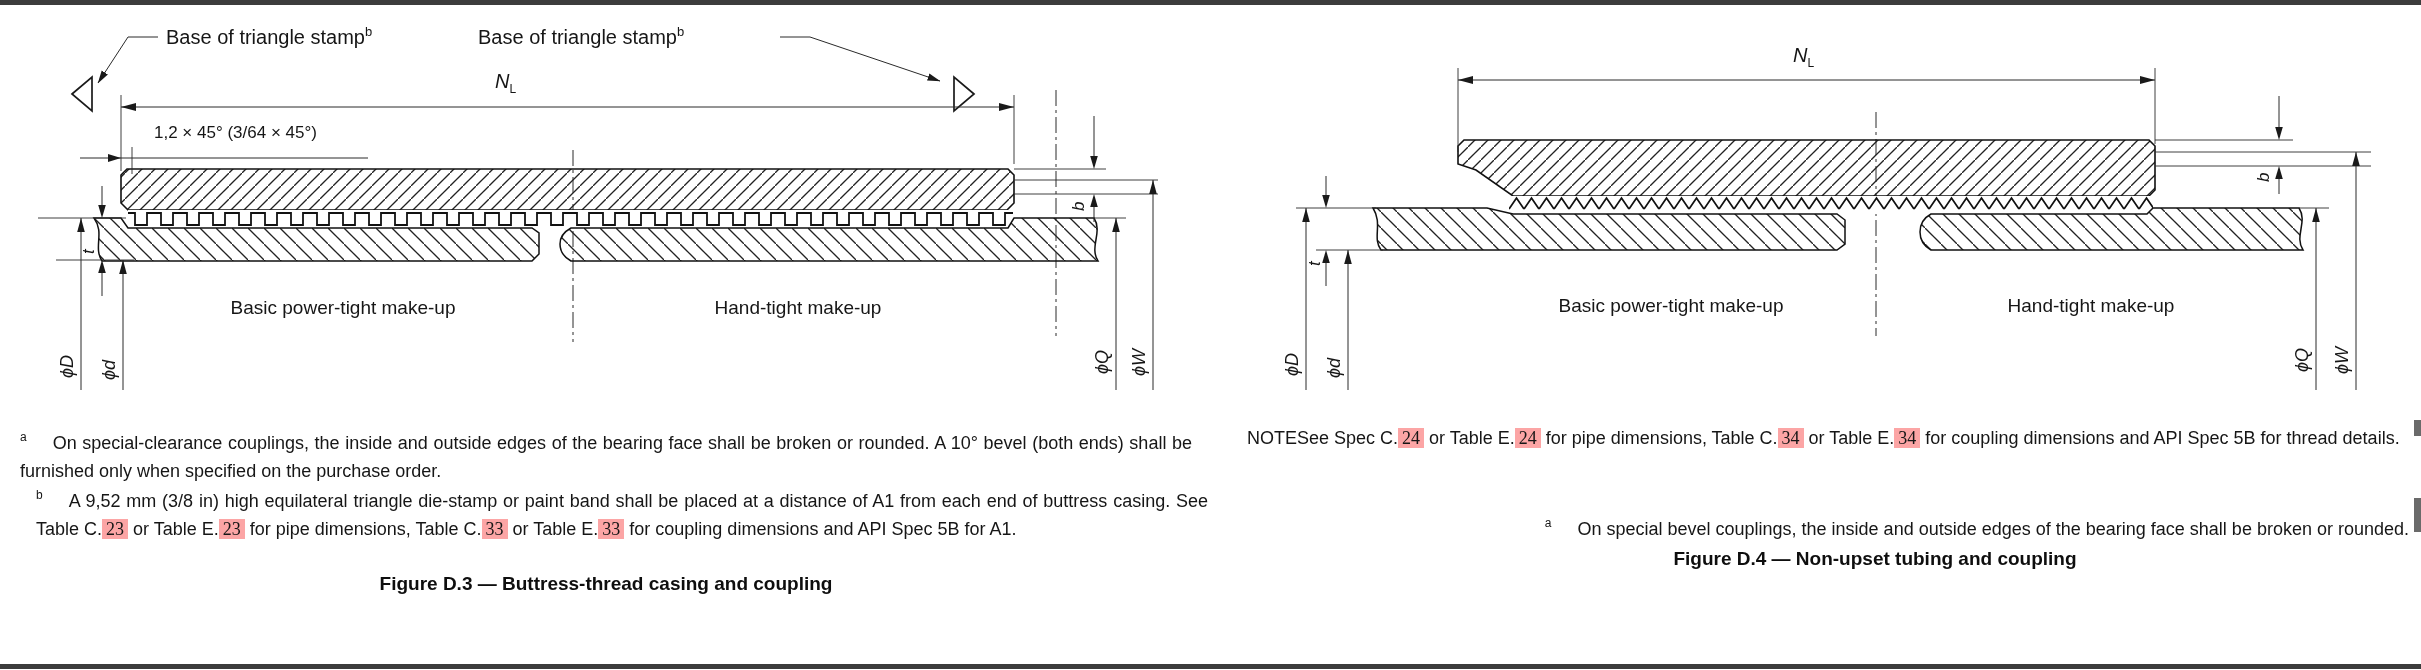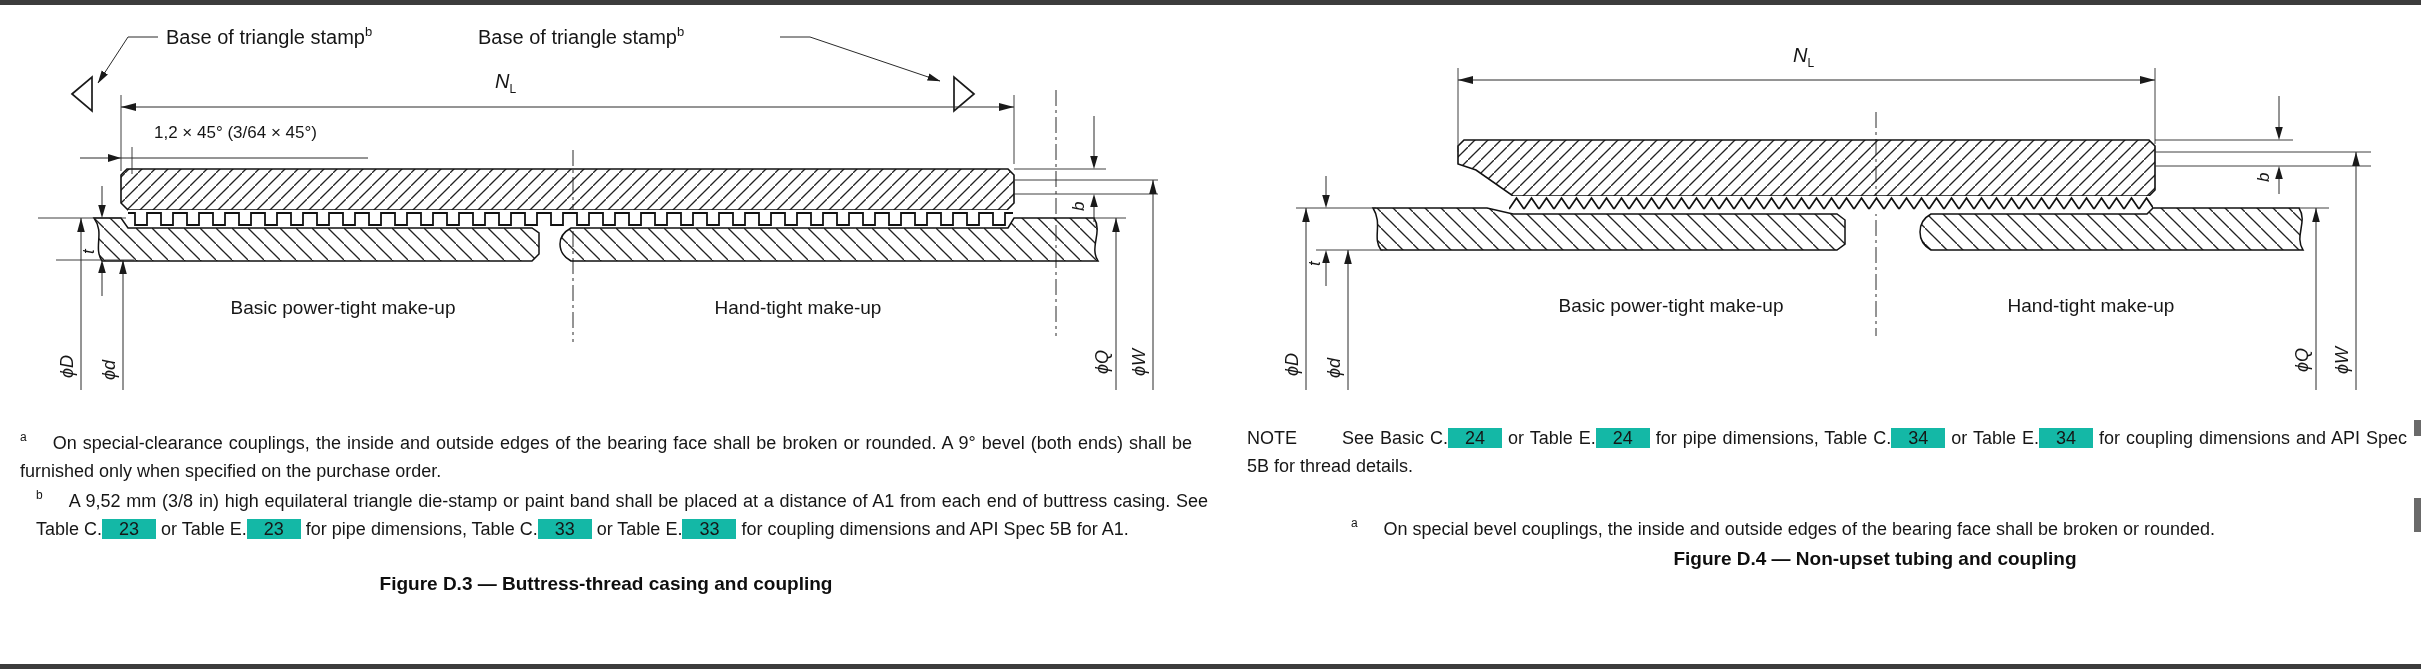--- a/index.html
+++ b/index.html
@@ -20,32 +20,32 @@
   #svg3{left:8px;top:4px;}
   #svg4{left:1221px;top:4px;}
 
   .para{
     position:absolute;font-size:18px;line-height:28px;color:#161616;
     text-align:justify;
   }
   .fn3a{left:20px;top:406px;width:1172px;}
   .fn3b{left:36px;top:464px;width:1172px;}
   .note4{left:1247px;top:406px;width:1160px;}
-  .fn4a{left:1203px;top:492px;width:1160px;text-align:center;}
+  .fn4a{left:1249px;top:492px;width:1160px;text-align:right;}
   .caption{
     position:absolute;font-size:19px;font-weight:bold;color:#0e0e0e;
     text-align:center;
   }
   .cap3{left:36px;top:573px;width:1140px;}
   .cap4{left:1300px;top:548px;width:1150px;}
 
   .fnm{font-size:12px;position:relative;top:-1px;vertical-align:super;}
   .fngap{display:inline-block;width:26px;}
-  .notelbl{margin-right:45px;}
-  .hl{background:#14b8a6;padding:0 17px;}
+  .notelbl{}
+  .hl{background:#fca5a5;padding:0 4px;font-family:Liberation Serif, serif;}
 
   svg text{font-family:"Liberation Sans", sans-serif;fill:#161616;}
   .thin{stroke:#2a2a2a;stroke-width:1;fill:none;}
   .thin9{stroke:#2a2a2a;stroke-width:0.9;fill:none;}
   .outline{stroke:#111;stroke-width:1.6;}
   .pipe-outline{stroke:#111;stroke-width:1.5;}
   .cl{stroke:#2a2a2a;stroke-width:1;fill:none;stroke-dasharray:16 4 3 4;}
   .ah{fill:#1a1a1a;stroke:none;}
   .dimtext{font-style:italic;}
 </style>
@@ -273,23 +273,23 @@
   <g>
     <line class="thin" x1="127" y1="246" x2="127" y2="386"></line>
     <polygon class="ah" points="127,246 123.2,260 130.8,260"></polygon>
     <text transform="translate(119,374) rotate(-90)" font-size="18" class="dimtext">ϕd</text>
   </g>
 
   <text x="450" y="308" font-size="19" text-anchor="middle">Basic power-tight make-up</text>
   <text x="870" y="308" font-size="19" text-anchor="middle">Hand-tight make-up</text>
 </svg>
 
-<p class="para fn3a"><sup class="fnm">a</sup><span class="fngap"></span><span>On special-clearance couplings, the inside and outside edges of the bearing face shall be broken or rounded. A 9° bevel (both ends) shall be furnished only when specified on the purchase order.</span></p>
+<p class="para fn3a"><sup class="fnm">a</sup><span class="fngap"></span><span>On special-clearance couplings, the inside and outside edges of the bearing face shall be broken or rounded. A 10° bevel (both ends) shall be furnished only when specified on the purchase order.</span></p>
 
 <p class="para fn3b"><sup class="fnm">b</sup><span class="fngap"></span><span>A 9,52 mm (3/8 in) high equilateral triangle die-stamp or paint band shall be placed at a distance of A1 from each end of buttress casing. See Table C.</span><span class="hl">23</span><span> or Table E.</span><span class="hl">23</span><span> for pipe dimensions, Table C.</span><span class="hl">33</span><span> or Table E.</span><span class="hl">33</span><span> for coupling dimensions and API Spec 5B for A1.</span></p>
 
 <div class="caption cap3">Figure D.3 — Buttress-thread casing and coupling</div>
 
-<p class="para note4"><span class="notelbl">NOTE</span><span>See Basic C.</span><span class="hl">24</span><span> or Table E.</span><span class="hl">24</span><span> for pipe dimensions, Table C.</span><span class="hl">34</span><span> or Table E.</span><span class="hl">34</span><span> for coupling dimensions and API Spec 5B for thread details.</span></p>
+<p class="para note4"><span class="notelbl">NOTE</span><span>See Spec C.</span><span class="hl">24</span><span> or Table E.</span><span class="hl">24</span><span> for pipe dimensions, Table C.</span><span class="hl">34</span><span> or Table E.</span><span class="hl">34</span><span> for coupling dimensions and API Spec 5B for thread details.</span></p>
 
 <p class="para fn4a"><sup class="fnm">a</sup><span class="fngap"></span><span>On special bevel couplings, the inside and outside edges of the bearing face shall be broken or rounded.</span></p>
 
 <div class="caption cap4">Figure D.4 — Non-upset tubing and coupling</div>
 
 </body></html>

